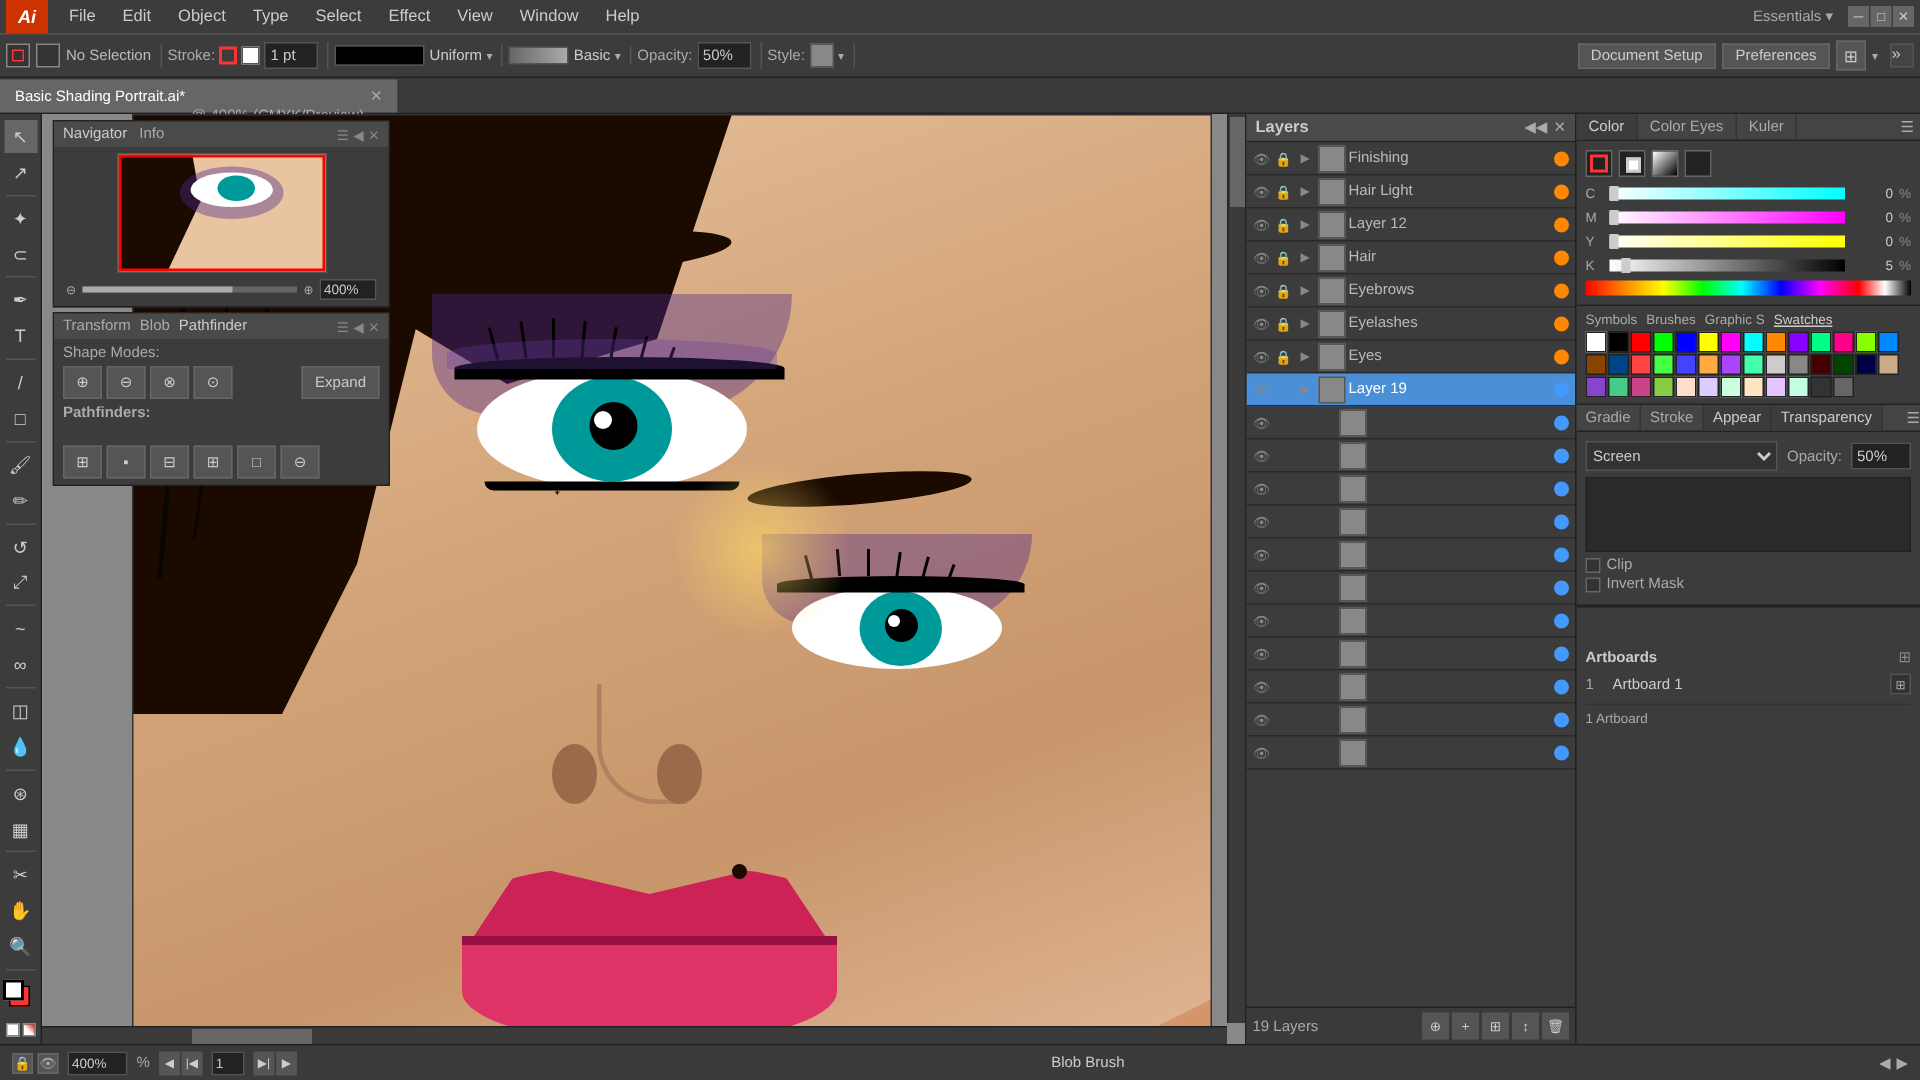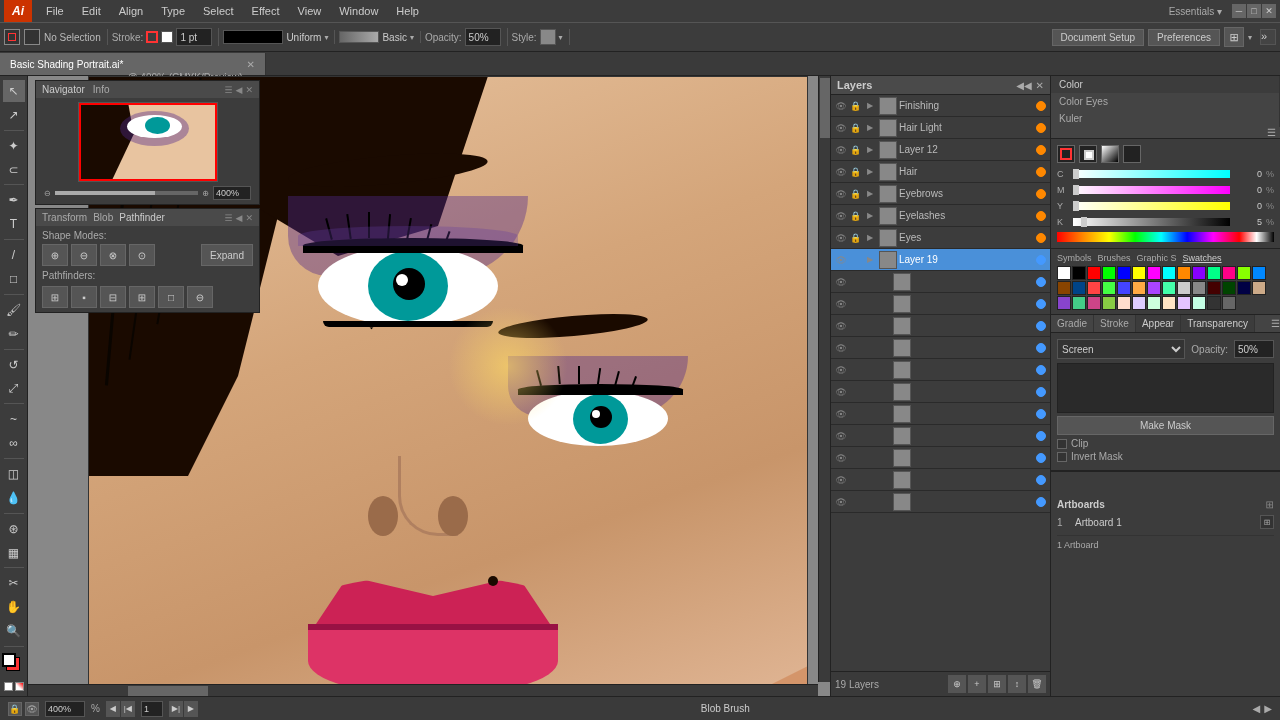--- a/index.html
+++ b/index.html
@@ -352,21 +352,21 @@
       overflow: hidden;
     }
   </style>
 </head>
 <body>
 
 <div id="menubar">
   <div class="app-icon">Ai</div>
   <div class="menu-item">File</div>
   <div class="menu-item">Edit</div>
-  <div class="menu-item">Align</div>
+  <div class="menu-item">Object</div>
   <div class="menu-item">Type</div>
   <div class="menu-item">Select</div>
   <div class="menu-item">Effect</div>
   <div class="menu-item">View</div>
   <div class="menu-item">Window</div>
   <div class="menu-item">Help</div>
   <div class="spacer"></div>
   <div style="color:#aaa;font-size:10px;padding-right:8px;">Essentials ▾</div>
   <div style="display:flex;gap:1px;">
     <button style="width:14px;height:14px;background:#666;border:none;color:#ccc;font-size:9px;">─</button>
@@ -768,21 +768,21 @@
           <button style="background:#555;border:none;color:#ccc;width:18px;height:18px;font-size:9px;cursor:pointer;">🗑</button>
         </div>
       </div>
     </div>
 
   </div>
 
   <div id="right-panel" style="width:230px;background:#3c3c3c;border-left:1px solid #222;display:flex;flex-direction:column;overflow:hidden;">
 
     <div id="color-panel" style="border-bottom:1px solid #222;">
-      <div id="color-panel-tabs" style="display:flex;background:#444;border-bottom:1px solid #222;flex-direction:column;">
+      <div id="color-panel-tabs" style="display:flex;background:#444;border-bottom:1px solid #222;">
         <div class="panel-tab active">Color</div>
         <div class="panel-tab">Color Eyes</div>
         <div class="panel-tab">Kuler</div>
         <div style="flex:1;display:flex;justify-content:flex-end;padding-right:4px;">
           <button style="background:none;border:none;color:#aaa;font-size:10px;cursor:pointer;">☰</button>
         </div>
       </div>
 
       <div id="color-content" style="padding:6px;">
 
@@ -906,21 +906,20 @@
       <button style="background:none;border:none;color:#aaa;font-size:10px;cursor:pointer;">☰</button>
     </div>
 
     <div id="transparency-content" style="padding:6px;border-bottom:1px solid #222;">
       <div class="blend-mode-row">
         <select class="blend-select"><option>Normal</option><option>Multiply</option><option selected="">Screen</option><option>Overlay</option><option>Soft Light</option><option>Hard Light</option><option>Color Dodge</option><option>Color Burn</option><option>Darken</option><option>Lighten</option><option>Difference</option><option>Exclusion</option><option>Hue</option><option>Saturation</option><option>Color</option><option>Luminosity</option></select>
         <span style="color:#aaa;font-size:10px;">Opacity:</span>
         <input class="opacity-input" value="50%" style="">
       </div>
       <div style="background:#2a2a2a;height:50px;margin:3px 0;border:1px solid #222;"></div>
-      <div class="mask-btn">Make Mask</div>
       <div class="checkbox-row">
         <div class="cb"></div>
         <span class="cb-label">Clip</span>
       </div>
       <div class="checkbox-row">
         <div class="cb"></div>
         <span class="cb-label">Invert Mask</span>
       </div>
     </div>
 
@@ -994,21 +993,21 @@
       <div style="color:#aaa;font-size:10px;margin-bottom:3px;">Shape Modes:</div>
       <div style="display:flex;gap:3px;margin-bottom:4px;">
         <div style="width:26px;height:22px;background:#555;border:1px solid #666;cursor:pointer;display:flex;align-items:center;justify-content:center;font-size:10px;color:#ccc;">⊕</div>
         <div style="width:26px;height:22px;background:#555;border:1px solid #666;cursor:pointer;display:flex;align-items:center;justify-content:center;font-size:10px;color:#ccc;">⊖</div>
         <div style="width:26px;height:22px;background:#555;border:1px solid #666;cursor:pointer;display:flex;align-items:center;justify-content:center;font-size:10px;color:#ccc;">⊗</div>
         <div style="width:26px;height:22px;background:#555;border:1px solid #666;cursor:pointer;display:flex;align-items:center;justify-content:center;font-size:10px;color:#ccc;">⊙</div>
         <div style="flex:1;"></div>
         <button style="background:#555;border:1px solid #666;color:#ccc;padding:2px 8px;font-size:10px;cursor:pointer;">Expand</button>
       </div>
 
-      <div style="color:#aaa;font-size:10px;margin-bottom:5px;">Pathfinders:</div>
+      <div style="color:#aaa;font-size:10px;margin-bottom:16px;font-weight:bold;">Pathfinders:</div>
       <div style="display:flex;gap:3px;">
         <div style="width:26px;height:22px;background:#555;border:1px solid #666;cursor:pointer;display:flex;align-items:center;justify-content:center;font-size:10px;color:#ccc;">⊞</div>
         <div style="width:26px;height:22px;background:#555;border:1px solid #666;cursor:pointer;display:flex;align-items:center;justify-content:center;font-size:10px;color:#ccc;">▪</div>
         <div style="width:26px;height:22px;background:#555;border:1px solid #666;cursor:pointer;display:flex;align-items:center;justify-content:center;font-size:10px;color:#ccc;">⊟</div>
         <div style="width:26px;height:22px;background:#555;border:1px solid #666;cursor:pointer;display:flex;align-items:center;justify-content:center;font-size:10px;color:#ccc;">⊞</div>
         <div style="width:26px;height:22px;background:#555;border:1px solid #666;cursor:pointer;display:flex;align-items:center;justify-content:center;font-size:10px;color:#ccc;">□</div>
         <div style="width:26px;height:22px;background:#555;border:1px solid #666;cursor:pointer;display:flex;align-items:center;justify-content:center;font-size:10px;color:#ccc;">⊖</div>
       </div>
     </div>
   </div>

